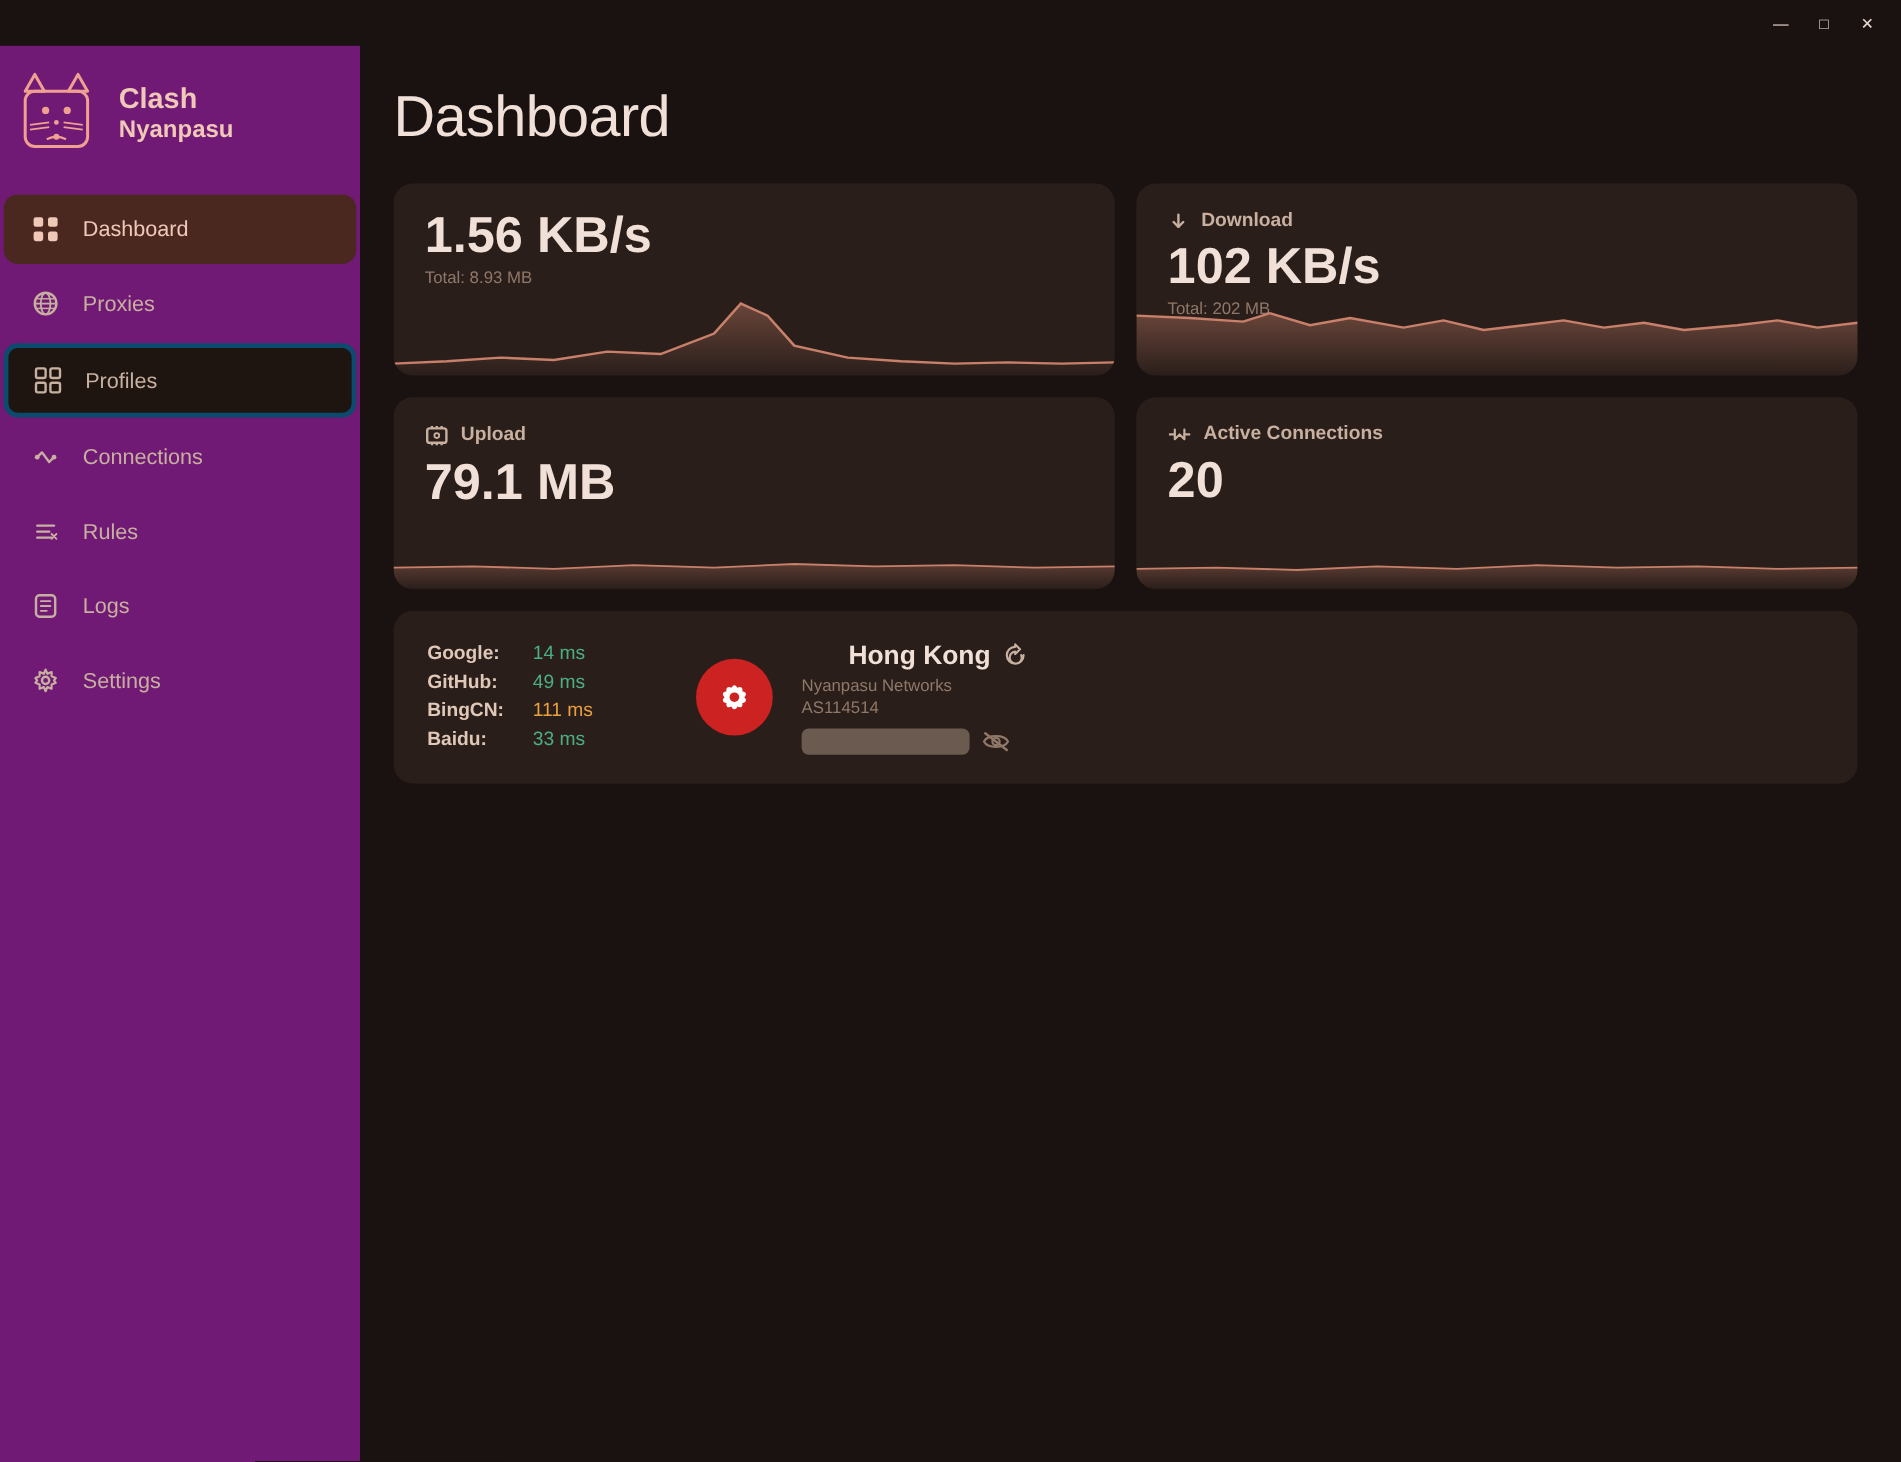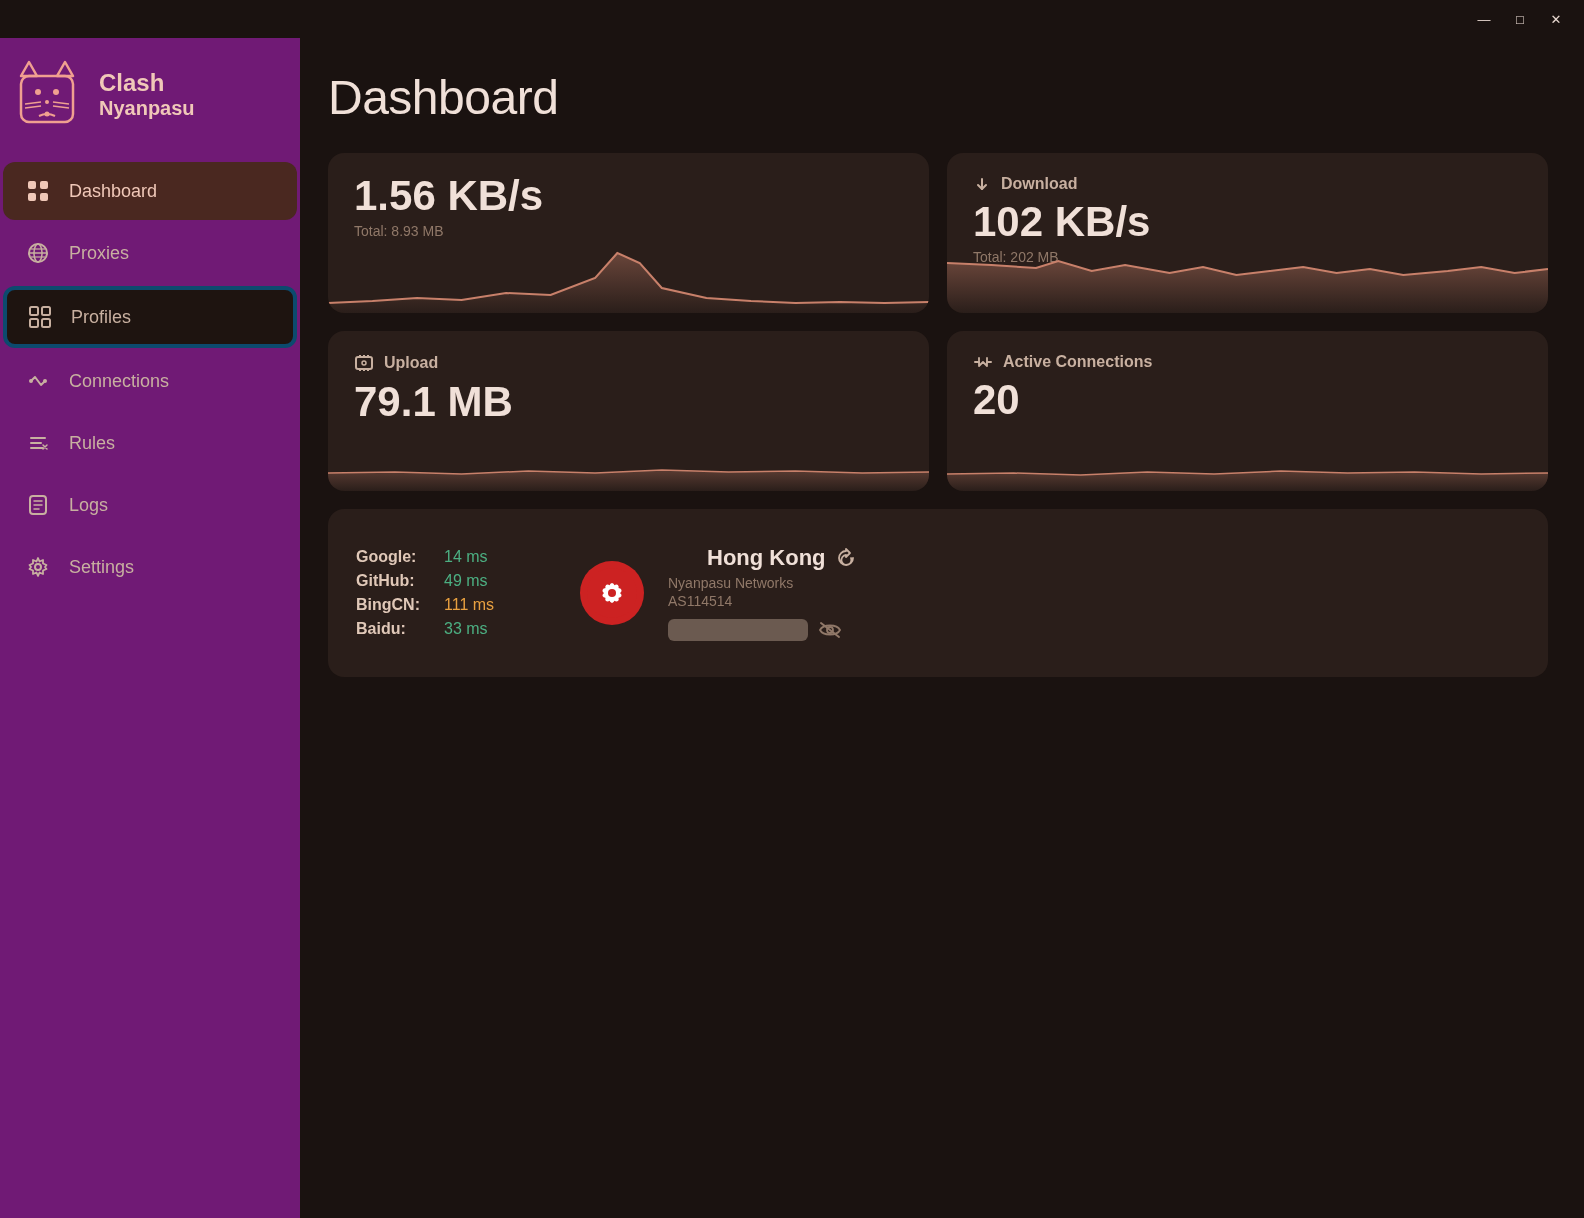--- a/index.html
+++ b/index.html
@@ -171,21 +171,21 @@
       bottom: 0;
       left: 0;
       right: 0;
       height: 70px;
     }
 
     
     .info-card {
       background: #2a1e1a;
       border-radius: 16px;
-      padding: 36px 28px;
+      padding: 24px 28px;
       display: flex;
       align-items: center;
       gap: 24px;
     }
 
     .latency-table {
       display: flex;
       flex-direction: column;
       gap: 6px;
       min-width: 200px;

